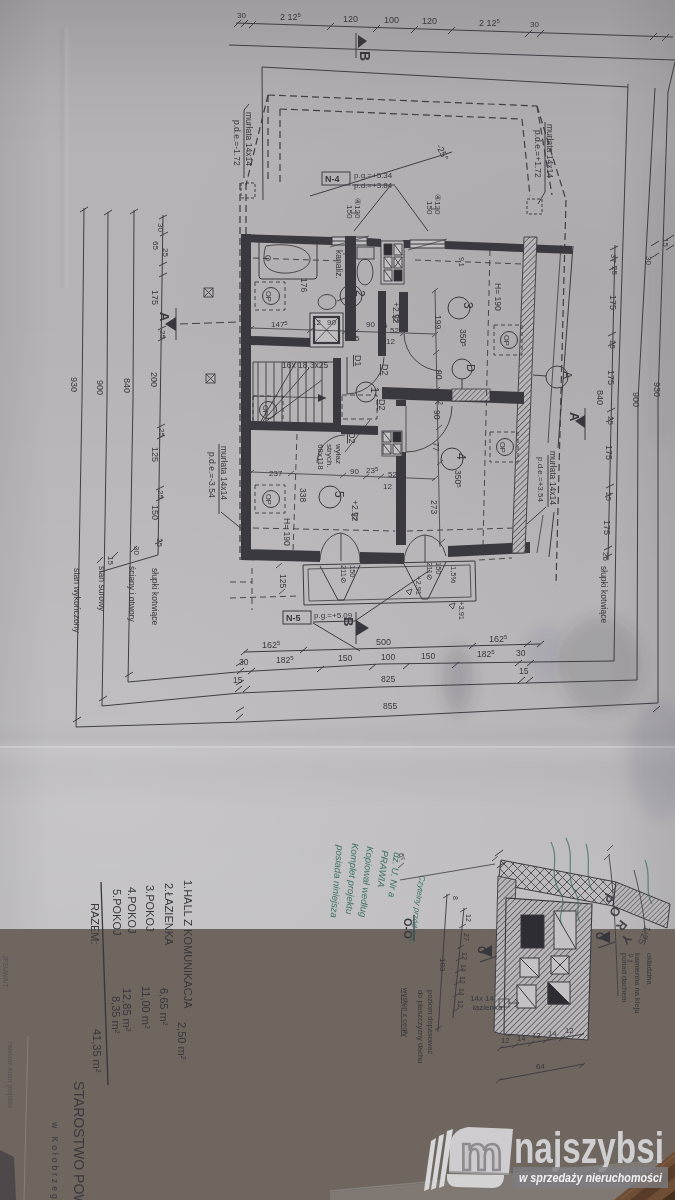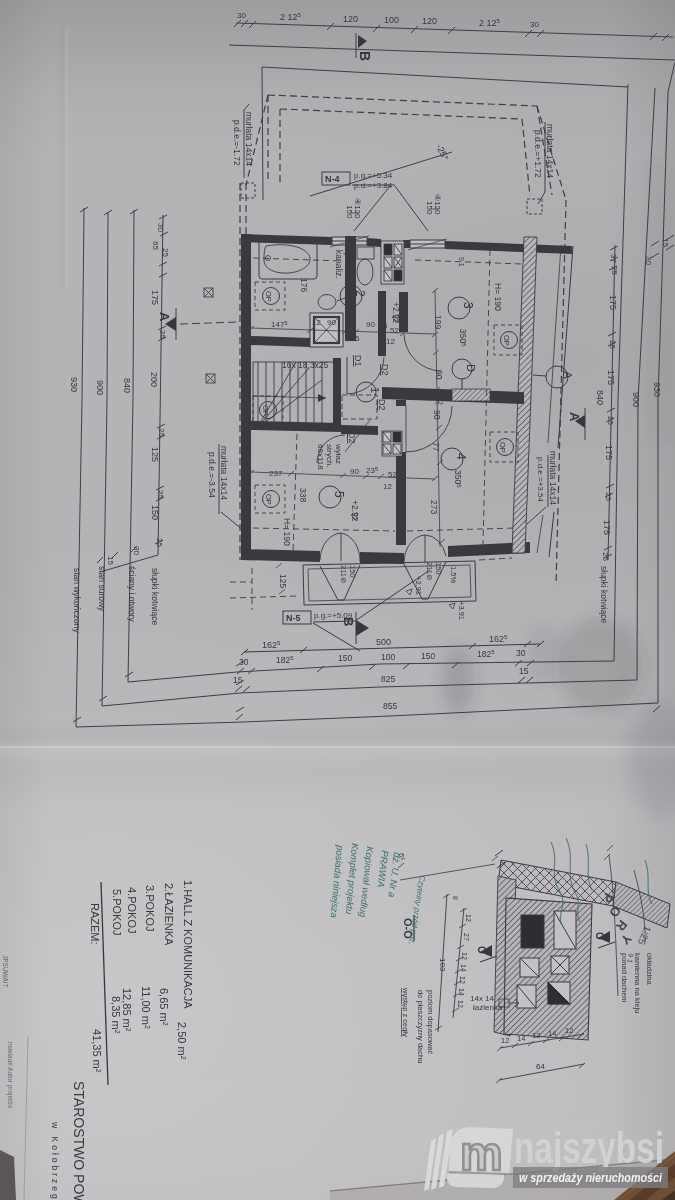--- a/index.html
+++ b/index.html
@@ -1,17 +1,17 @@
 <!DOCTYPE html>
 <html><head>
 <meta charset="utf-8">
 <style>
   html,body{margin:0;padding:0;}
   body{width:675px;height:1200px;overflow:hidden;background:#6e665f;font-family:"Liberation Sans",sans-serif;}
-  #page{position:relative;width:675px;height:1200px;
+  #page{position:relative;width:675px;height:929px;
     background:
       radial-gradient(900px 760px at 16% 84%, rgba(255,255,255,0.16), rgba(255,255,255,0) 62%),
       radial-gradient(700px 500px at 85% 30%, rgba(0,0,0,0.05), rgba(0,0,0,0) 60%),
       linear-gradient(to bottom, rgba(0,0,0,0.13), rgba(0,0,0,0.03) 95px, rgba(0,0,0,0) 160px),
       linear-gradient(to right, rgba(0,0,0,0.06), rgba(0,0,0,0) 50px),
       linear-gradient(to left, rgba(0,0,0,0.07), rgba(0,0,0,0) 70px),
       linear-gradient(to bottom, rgba(0,0,0,0) 760px, rgba(255,255,255,0.11) 810px, rgba(255,255,255,0.13) 1160px, rgba(255,255,255,0.10) 1200px),
       #b5b3b6;}
   .fold{position:absolute;left:0;top:722px;width:675px;height:52px;
     background:linear-gradient(to bottom, rgba(0,0,0,0) 0%, rgba(60,60,66,0.035) 30%, rgba(255,255,255,0.10) 55%, rgba(255,255,255,0.03) 80%, rgba(0,0,0,0) 100%);}

